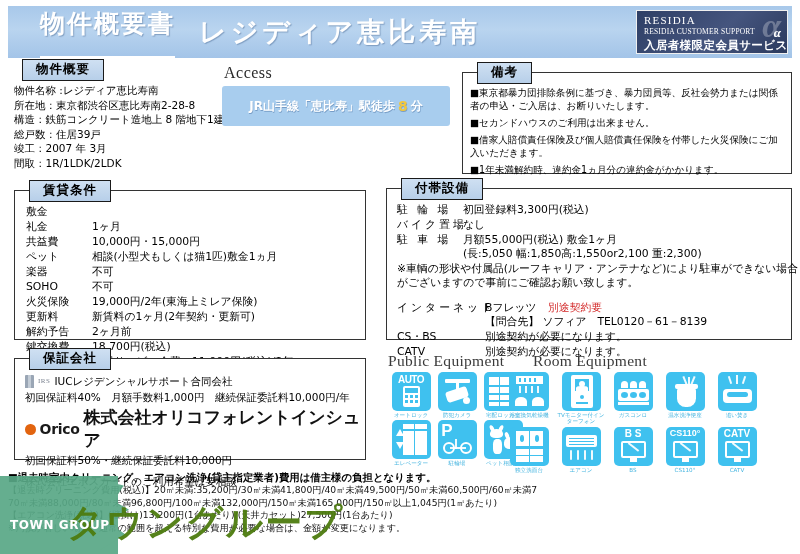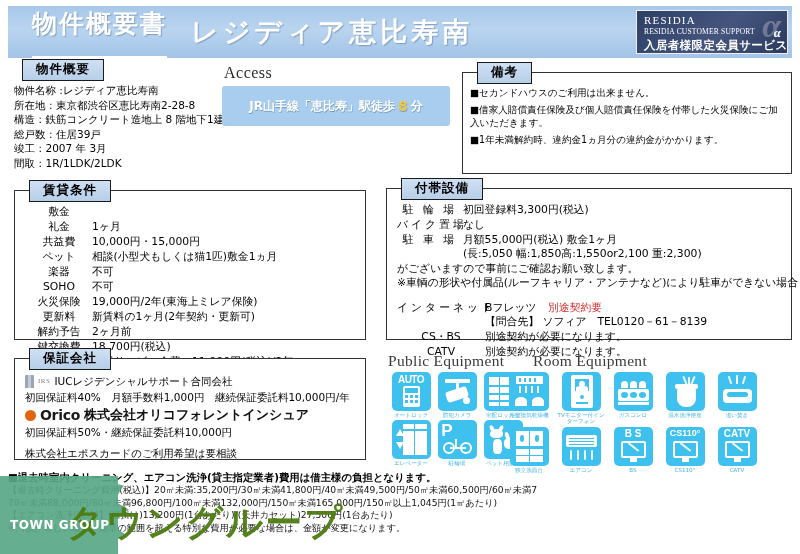--- a/index.html
+++ b/index.html
@@ -19,21 +19,21 @@
 
   
   .header {
     position: absolute; left: 8px; top: 6px;
     width: 784px; height: 52px;
     background: linear-gradient(to bottom, #a8c8ea 0%, #b9d4ef 45%, #a3c4e8 100%);
     display: flex; align-items: center;
   }
   .hdr-title {
     font-size: 25px; font-weight: bold; color: #ffffff;
-    margin-left: 24px; letter-spacing: 2px;
+    margin-left: 32px; letter-spacing: 2px;
     border-bottom: 2px solid #ffffff; padding-bottom: 16px;
     text-shadow: 1px 1px 1px rgba(90,120,160,.55);
     font-family: "DejaVu Sans", sans-serif;
   }
   .hdr-sub {
     font-size: 27px; font-weight: bold; color: #ffffff;
     margin-left: 24px; letter-spacing: 4px;
     text-shadow: 1px 1px 1px rgba(90,120,160,.55);
     font-family: "DejaVu Sans", sans-serif;
   }
@@ -66,21 +66,21 @@
     border: 1px solid #1a1a1a;
     font-size: 12.5px; font-weight: bold; color: #000000;
     padding: 1px 13px 2px 13px;
     font-family: "DejaVu Sans", sans-serif;
     letter-spacing: 1px; white-space: nowrap;
   }
   .panel-body { padding: 14px 9px 6px 9px; }
 
   .row { display: flex; font-size: 11px; line-height: 15.5px; color: #000000; }
   .row-k { width: 74px; flex: none; white-space: nowrap;
-           font-family: "DejaVu Sans", sans-serif; text-align: center; }
+           font-family: "DejaVu Sans", sans-serif; }
   .row-v { flex: 1; white-space: nowrap; font-family: "DejaVu Sans", sans-serif; }
   .line { font-size: 11px; line-height: 15.5px; white-space: nowrap;
           font-family: "DejaVu Sans", sans-serif; }
 
   
   #overview { left: 8px; top: 70px; width: 210px; height: 104px; border: none; }
   #overview .panel-body { padding: 13px 0 0 6px; }
   #overview .line { font-size: 10.5px; line-height: 14.5px; }
 
   
@@ -129,21 +129,21 @@
   .brand-row { display: flex; align-items: center; gap: 4px; }
   .iuc-mark {
     display:inline-block; width: 9px; height: 13px;
     background: linear-gradient(to right,#9aa6b5 0 35%, #c3ccd6 35% 65%, #9aa6b5 65%);
     border-radius: 1px 1px 0 0;
   }
   .iuc-txt { font-size: 7px; color: #7b8390; font-family:"Liberation Serif",serif; letter-spacing:.5px;}
   .orico-dot { display:inline-block; width:11px; height:11px; border-radius:50%; background:#e2640f; }
   .orico-name { font-size: 14px; font-weight: bold; color:#1a1a1a; letter-spacing:-.3px;
                 font-family:"DejaVu Sans", sans-serif; }
-  .orico-jp { font-size: 13px; font-weight: bold; color:#111;
+  .orico-jp { font-size: 17px; font-weight: bold; color:#111;
               font-family:"DejaVu Sans", sans-serif; }
 
   
   .eq-head {
     position: absolute; font-size: 15.5px; color: #3a3a3a;
     font-family: "Liberation Serif", serif; letter-spacing: .3px;
   }
   #pub-head { left: 388px; top: 352px; }
   #room-head { left: 533px; top: 352px; }
   .icon-grid { position: absolute; display: flex; flex-wrap: wrap; }
@@ -238,20 +238,21 @@
     <div class="access-box">
       <span>JR山手線「恵比寿」駅徒歩</span>
       <span class="access-min">8</span>
       <span>分</span>
     </div>
   </div>
 
   <div class="panel" id="remarks">
     <div class="panel-tab">備考</div>
     <div class="panel-body">
+      <div class="rm">■東京都暴力団排除条例に基づき、暴力団員等、反社会勢力または関係者の申込・ご入居は、お断りいたします。</div>
       <div class="rm">■セカンドハウスのご利用は出来ません。</div>
       <div class="rm">■借家人賠償責任保険及び個人賠償責任保険を付帯した火災保険にご加入いただきます。</div>
       <div class="rm">■1年未満解約時、違約金1ヵ月分の違約金がかかります。</div>
     </div>
   </div>
 
   <div class="panel" id="rent">
     <div class="panel-tab">賃貸条件</div>
     <div class="panel-body">
       <div class="row">
@@ -306,22 +307,22 @@
         </div>
       <div class="row">
           <span class="row-k">バイク置場</span>
           <span class="row-v">なし</span>
         </div>
       <div class="row">
           <span class="row-k">駐 車 場</span>
           <span class="row-v">月額55,000円(税込) 敷金1ヶ月</span>
         </div>
       <div class="line indent">(長:5,050 幅:1,850高:1,550or2,100 重:2,300)</div>
+      <div class="line">※車輌の形状や付属品(ルーフキャリア・アンテナなど)により駐車ができない場合</div>
       <div class="line">がございますので事前にご確認お願い致します。</div>
-      <div class="line">※車輌の形状や付属品(ルーフキャリア・アンテナなど)により駐車ができない場合</div>
       <div class="gap"></div>
       <div class="row">
         <span class="row-k" style="width:88px">インターネット</span>
         <span class="row-v">
           <span>Bフレッツ</span>
           <span class="red" style="margin-left:8px">別途契約要</span>
         </span>
       </div>
       <div class="line" style="padding-left:88px">【問合先】 ソフィア　TEL0120－61－8139</div>
       <div class="row">

